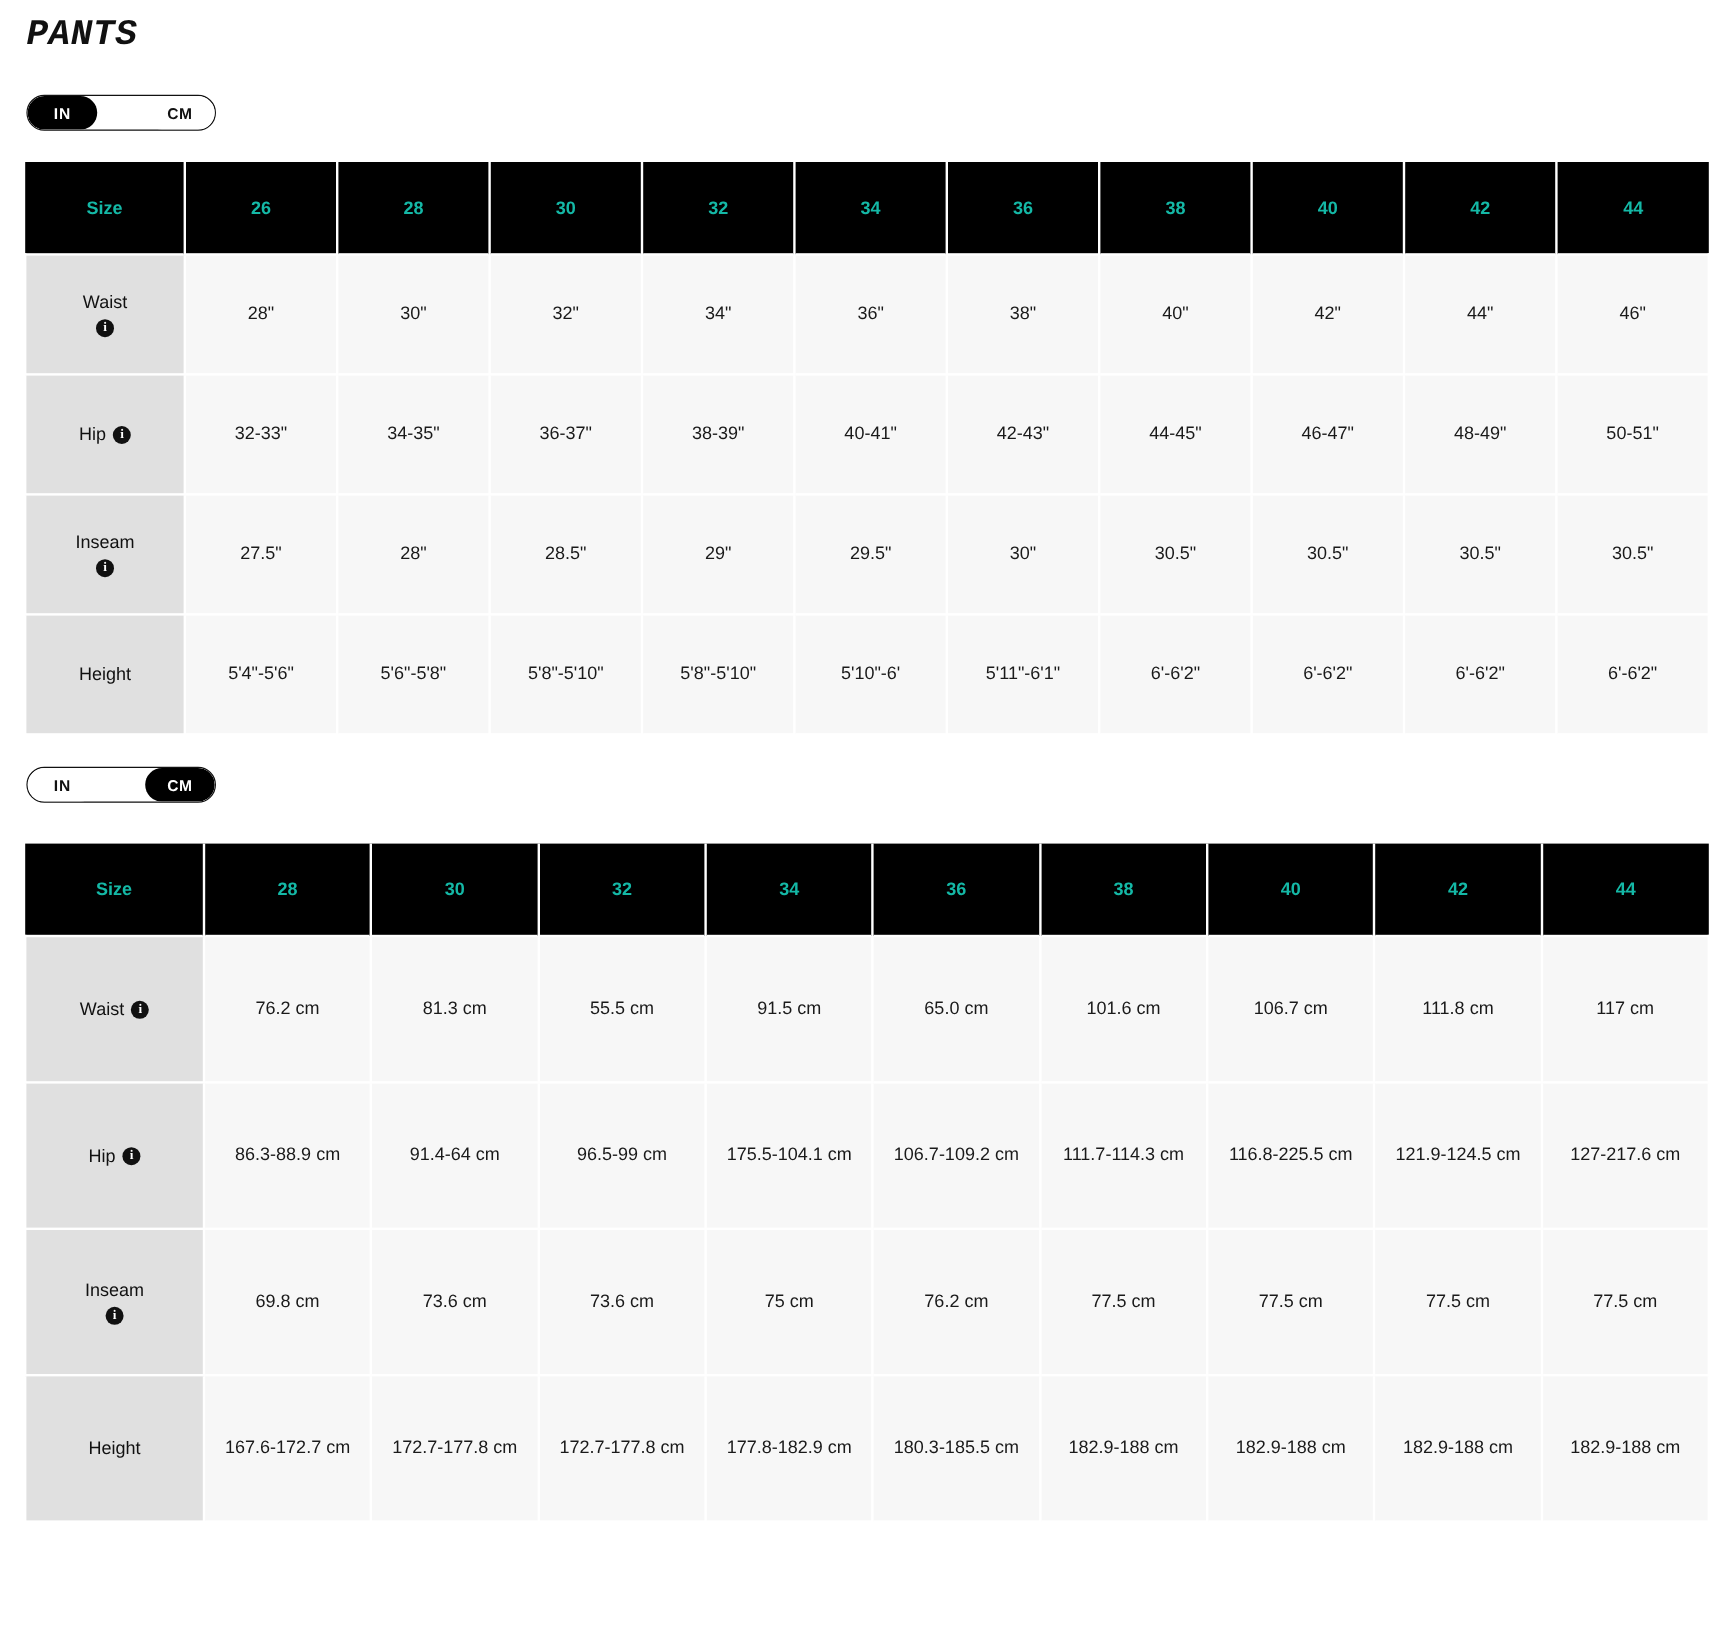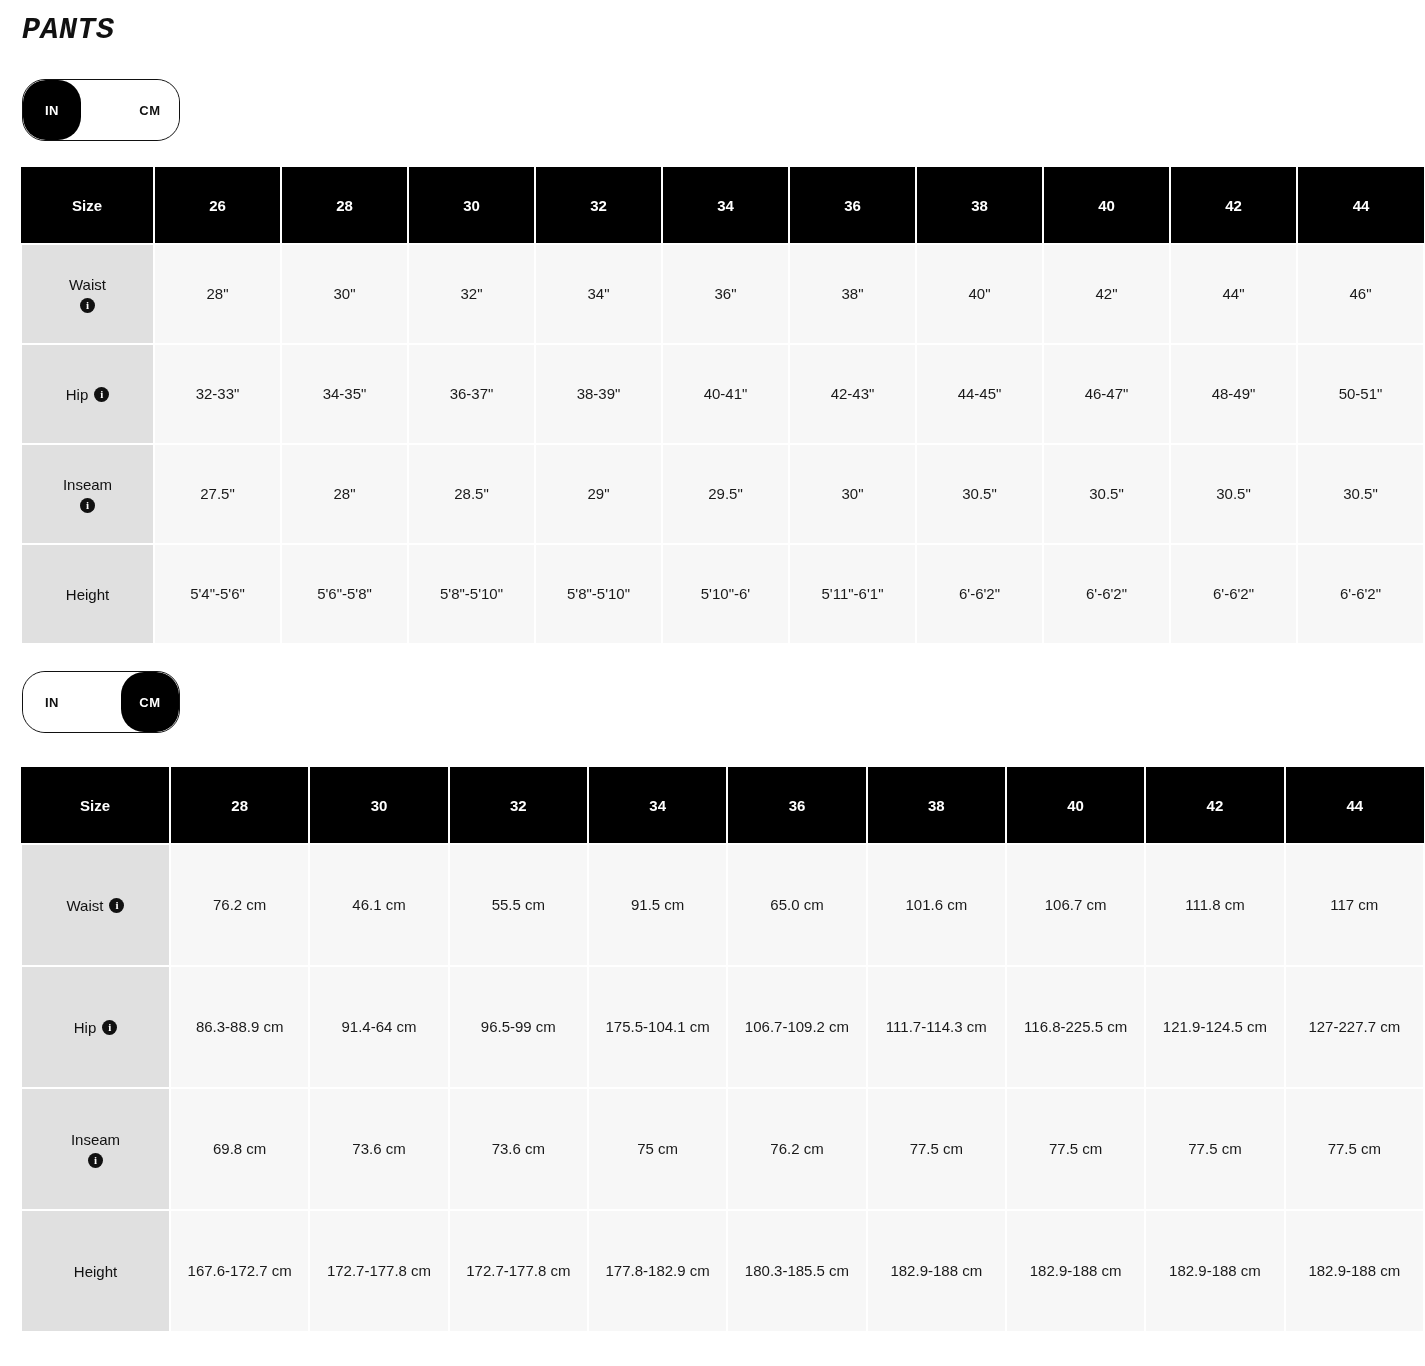--- a/index.html
+++ b/index.html
@@ -25,21 +25,21 @@
     font-weight: bold;
     font-style: italic;
     letter-spacing: 0.5px;
     margin: 14px 0 0 12px;
     line-height: 1.1;
     font-family: Liberation Mono, monospace;
   }
   
   .toggle {
     width: 158px;
-    height: 62px;
+    height: 30px;
     border: 1px solid #111;
     border-radius: 23px;
     display: flex;
     align-items: center;
     box-sizing: border-box;
     background: #fff;
     margin: 32px 0 0 12px;
     overflow: hidden;
     padding: 0;
     gap: 40px;
@@ -70,21 +70,21 @@
     border-collapse: collapse;
     table-layout: fixed;
     width: 1405px;
     margin: 26px 0 0 10px;
   }
   table.inches-table { margin-top: 26px; }
   table.cm-table { margin-top: 34px; }
 
   thead th {
     background: #000000;
-    color: #ffffff;
+    color: #14b8a6;
     font-size: 15px;
     font-weight: bold;
     height: 76px;
     text-align: center;
     border-right: 2px solid #ffffff;
     padding: 0;
   }
   thead th:last-child { border-right: none; }
 
   tbody td {
@@ -267,21 +267,21 @@
     </thead>
     <tbody>
       <tr>
         <th class="row-head">
           <span class="rowhead-inner">
             <span>Waist</span>
             <span class="info-icon">i</span>
           </span>
         </th>
         <td>76.2 cm</td>
-        <td>46.1 cm</td>
+        <td>81.3 cm</td>
         <td>55.5 cm</td>
         <td>91.5 cm</td>
         <td>65.0 cm</td>
         <td>101.6 cm</td>
         <td>106.7 cm</td>
         <td>111.8 cm</td>
         <td>117 cm</td>
       </tr>
       <tr>
         <th class="row-head">
@@ -291,21 +291,21 @@
           </span>
         </th>
         <td>86.3-88.9 cm</td>
         <td>91.4-64 cm</td>
         <td>96.5-99 cm</td>
         <td>175.5-104.1 cm</td>
         <td>106.7-109.2 cm</td>
         <td>111.7-114.3 cm</td>
         <td>116.8-225.5 cm</td>
         <td>121.9-124.5 cm</td>
-        <td>127-227.7 cm</td>
+        <td>127-217.6 cm</td>
       </tr>
       <tr>
         <th class="row-head">
           <span class="rowhead-inner stacked">
             <span>Inseam</span>
             <span class="info-icon">i</span>
           </span>
         </th>
         <td>69.8 cm</td>
         <td>73.6 cm</td>

